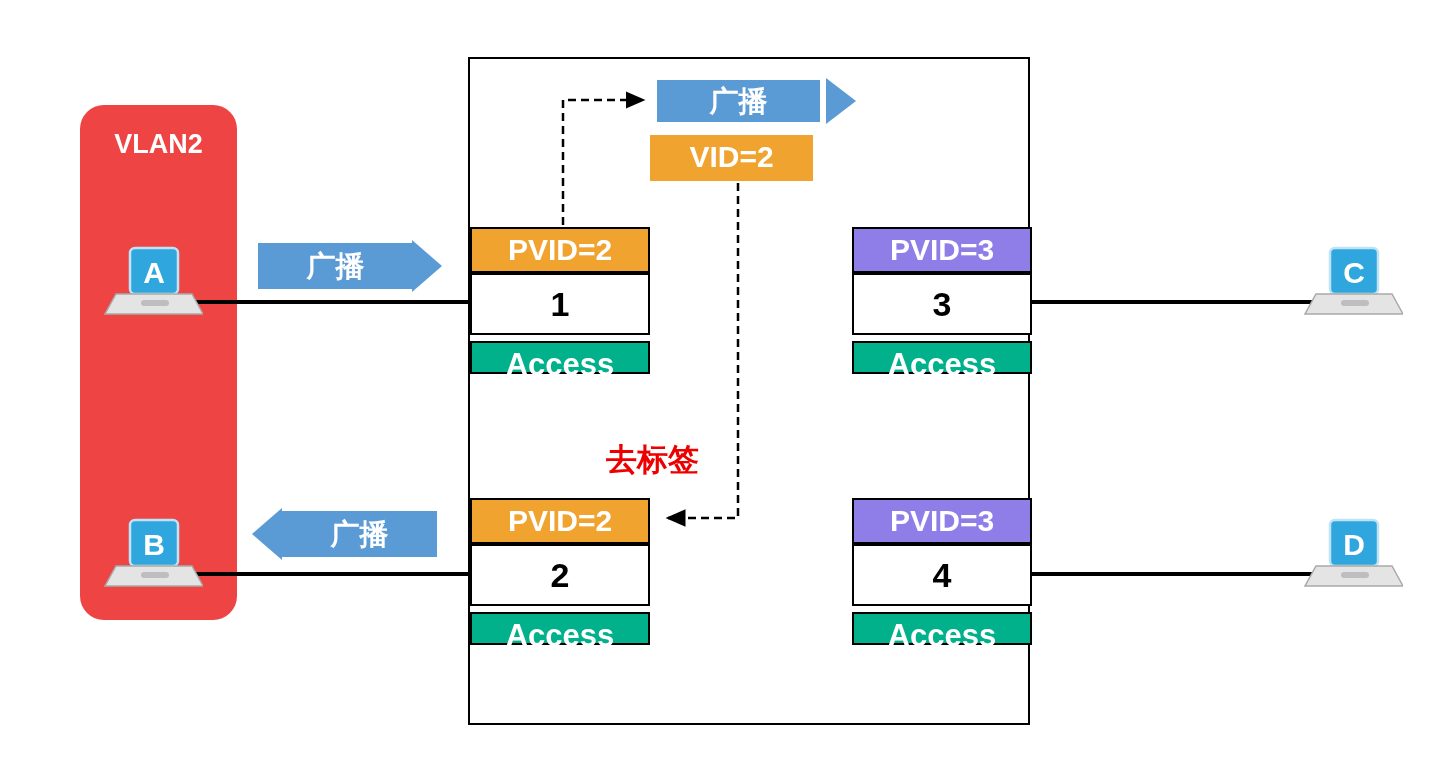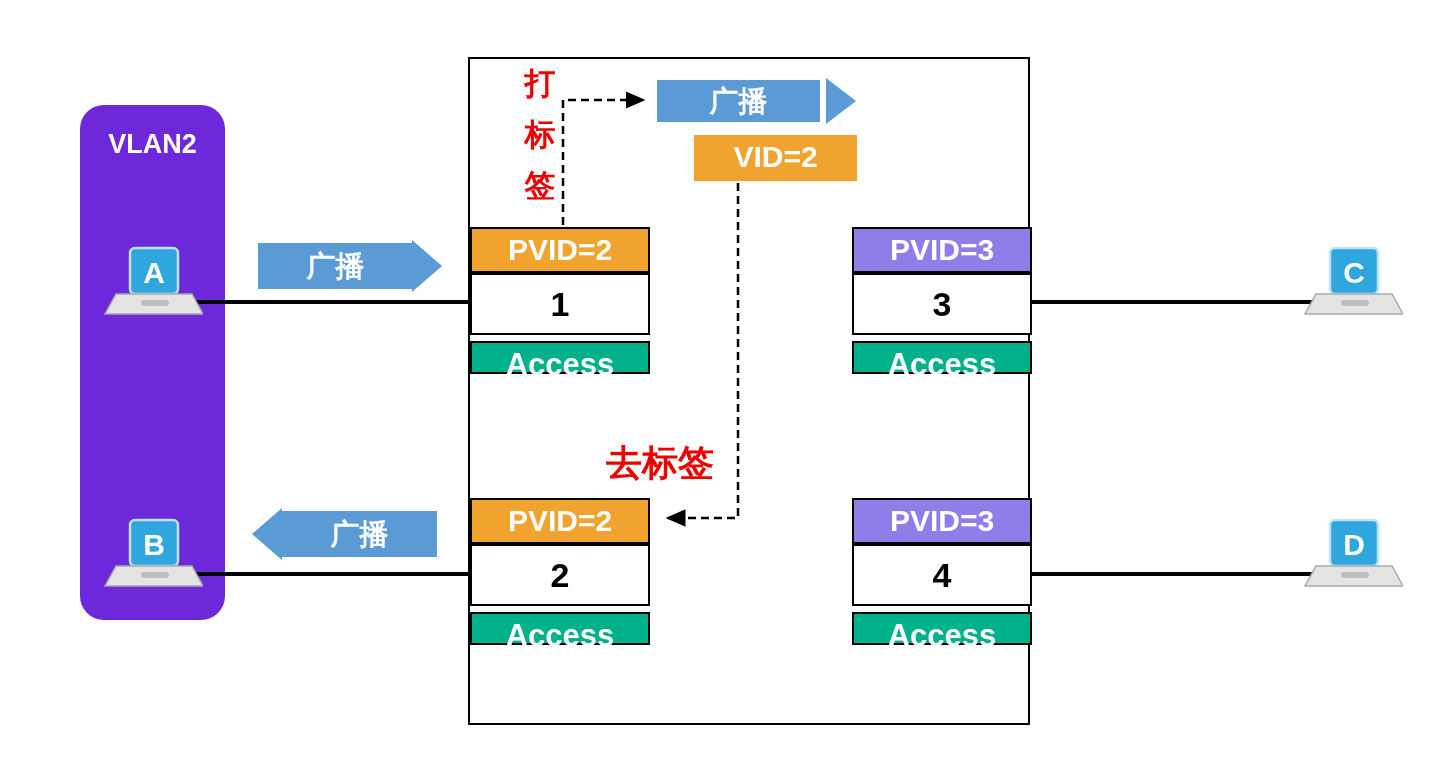--- a/index.html
+++ b/index.html
@@ -29,21 +29,21 @@
     background: #fff;
     box-sizing: border-box;
   }
 
   
   .vlan {
     position: absolute;
     top: 105px; width: 145px; height: 515px;
     border-radius: 24px;
   }
-  .vlan2 { left: 80px; background: #6d28d9; }
+  .vlan2 { left: 80px; background: #ef4444; padding-left: 12px; }
   .vlan3 { left: 1286px; background: #8F7DE8; }
   .vlan-label {
     position: absolute; top: 24px; left: 0; width: 100%;
     text-align: center;
     color: #fff; font-size: 27px; font-weight: bold;
   }
 
   
   .wires { position: absolute; left: 0; top: 0; }
   .wire { stroke: #000; stroke-width: 4; }
@@ -81,21 +81,21 @@
   .pnum { top: 46px; height: 62px; line-height: 58px; background: #fff; color: #000; font-size: 34px; }
   .paccess { top: 114px; height: 33px; line-height: 43px; background: #00B18C; color: #fff; font-size: 31px; }
 
   
   .frame-bc {
     position: absolute; left: 657px; top: 80px; width: 163px; height: 42px;
     background: #5B9BD5; color: #fff;
     font-size: 29px; font-weight: bold; text-align: center; line-height: 42px;
   }
   .frame-vid {
-    position: absolute; left: 694px; top: 135px; width: 163px; height: 46px;
+    position: absolute; left: 650px; top: 135px; width: 163px; height: 46px;
     background: #F0A32F; color: #fff;
     font-size: 30px; font-weight: bold; text-align: center; line-height: 44px;
   }
 
   
   .tri { position: absolute; background: #5B9BD5; }
   .tri-right { clip-path: polygon(0 0, 100% 50%, 0 100%); }
   .tri-left { clip-path: polygon(100% 0, 0 50%, 100% 100%); }
   .frame-arrow { left: 826px; top: 78px; width: 30px; height: 46px; }
   .bc-lt-arrow { left: 412px; top: 240px; width: 30px; height: 52px; }
@@ -110,21 +110,21 @@
   .bc-left-top { left: 258px; top: 243px; }
   .bc-left-bottom { left: 282px; top: 511px; }
 
   
   .red-label { position: absolute; color: #ED0000; font-weight: bold; }
   .tag-label {
     left: 521px; top: 58px; width: 38px;
     font-size: 31px; line-height: 51px;
     word-break: break-all; text-align: center;
   }
-  .untag-label { left: 606px; top: 439px; font-size: 36px; }
+  .untag-label { left: 606px; top: 439px; font-size: 31px; }
 </style>
 </head>
 <body>
 
 <div class="canvas">
 
 
   <div class="switch"></div>
 
   <div class="vlan vlan2">
@@ -205,16 +205,15 @@
   <div class="frame-bc">广播</div>
   <div class="tri tri-right frame-arrow"></div>
   <div class="frame-vid">VID=2</div>
 
   <div class="bc-box bc-left-top">广播</div>
   <div class="tri tri-right bc-lt-arrow"></div>
 
   <div class="tri tri-left bc-lb-arrow"></div>
   <div class="bc-box bc-left-bottom">广播</div>
 
-  <div class="red-label tag-label">打标签</div>
   <div class="red-label untag-label">去标签</div>
 
 </div>
 
 </body></html>

